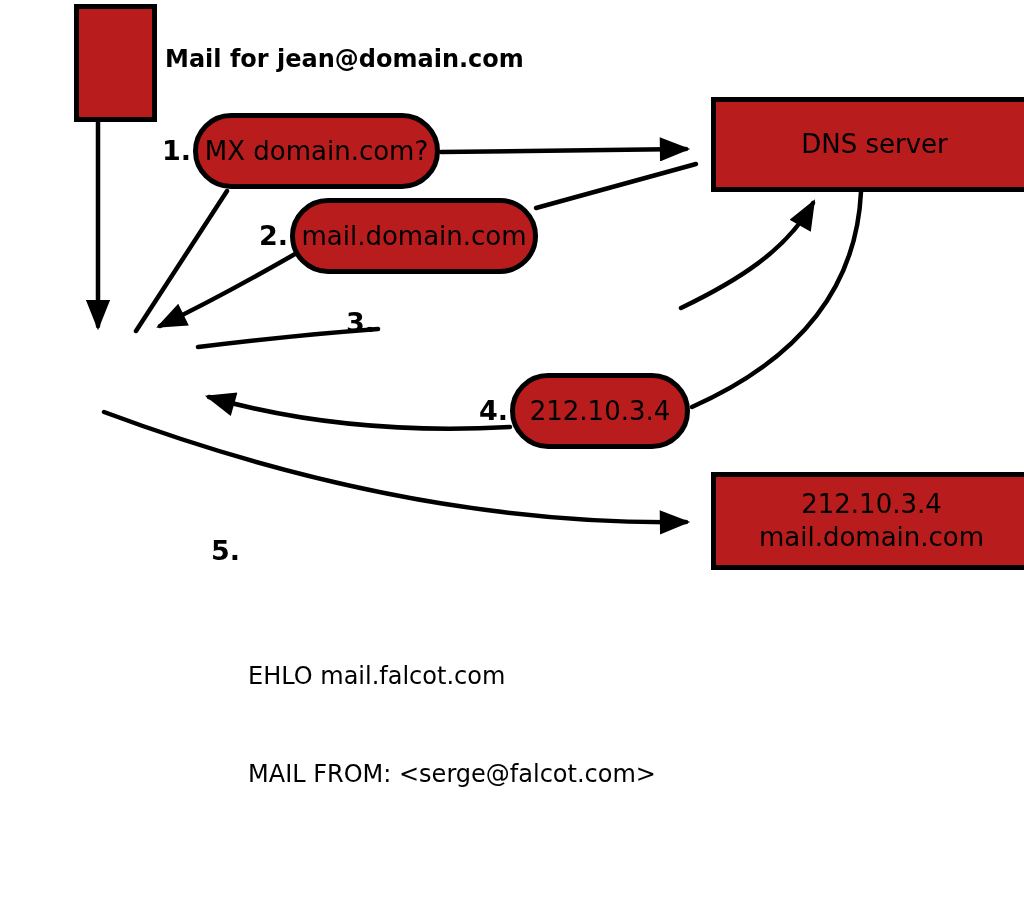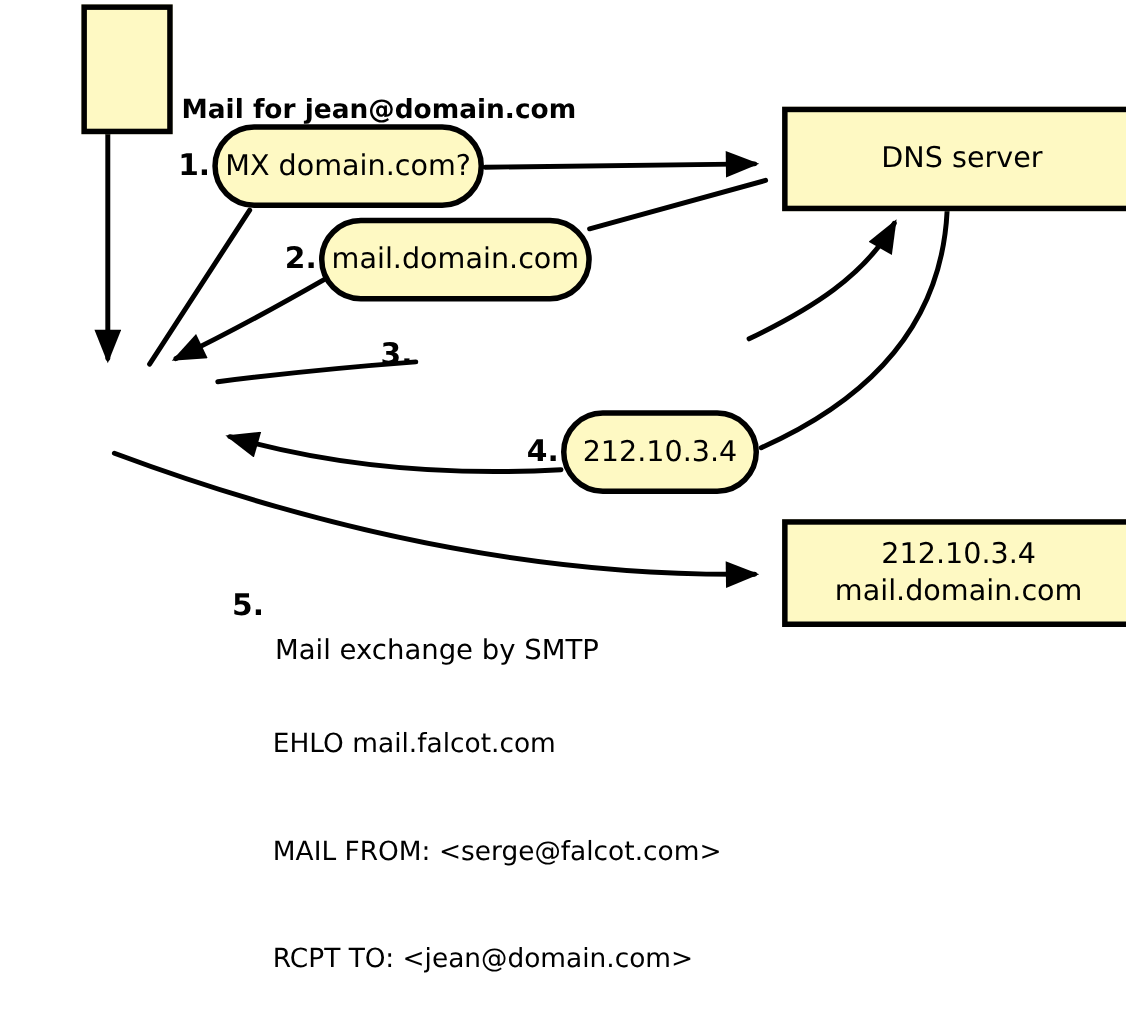--- a/index.html
+++ b/index.html
@@ -2,31 +2,31 @@
 <html><head>
 <meta charset="utf-8">
 <style>
   html,body{margin:0;padding:0;background:#ffffff;}
   #stage{
     position:relative;width:1024px;height:919px;background:#ffffff;
     font-family:"DejaVu Sans",sans-serif;color:#000000;overflow:hidden;
   }
   #edges{position:absolute;left:0;top:0;width:1024px;height:919px;z-index:1;}
   .node{
-    position:absolute;z-index:2;background:#fef9c3;border:5px solid #000000;
+    position:absolute;z-index:2;background:#b91c1c;border:5px solid #000000;
     box-sizing:border-box;display:flex;align-items:center;justify-content:center;
     font-size:26px;line-height:33px;text-align:right;
   }
   .pill{border-radius:38px;}
   .rect{border-radius:0;margin-left:16px;}
   .stepnum{
     position:absolute;z-index:3;font-weight:bold;font-size:27px;line-height:28px;
     text-align:right;
   }
-  .annotation{position:absolute;z-index:3;white-space:nowrap;margin-top:40px;}
+  .annotation{position:absolute;z-index:3;white-space:nowrap;}
   #mail-for{left:165px;top:44px;font-size:24px;font-weight:bold;line-height:30px;}
   #step5-label{left:250px;top:536px;font-size:25px;line-height:30px;}
   #smtp-block{
     position:absolute;left:248px;top:595px;z-index:3;
     font-size:24px;line-height:32.5px;white-space:pre;
   }
   .smtp-line{min-height:32.5px;}
   .twoline{flex-direction:column;}
 </style>
 </head>
@@ -76,26 +76,24 @@
     <span>212.10.3.4</span>
   </div>
 
   <div class="stepnum" style="left:149px;top:137px;width:42px;">1.</div>
   <div class="stepnum" style="left:246px;top:222px;width:42px;">2.</div>
   <div class="stepnum" style="left:333px;top:309px;width:42px;">3.</div>
   <div class="stepnum" style="left:466px;top:397px;width:42px;">4.</div>
   <div class="stepnum" style="left:198px;top:537px;width:42px;">5.</div>
 
   <div class="annotation" id="mail-for">Mail for jean@domain.com</div>
-  <div class="annotation" id="step5-label">Mail exchange by SMTP</div>
 
   <div id="smtp-block">
     <div class="smtp-line">EHLO mail.falcot.com</div>
     <div class="smtp-line">MAIL FROM: &lt;serge@falcot.com&gt;</div>
-    <div class="smtp-line">RCPT TO: &lt;jean@domain.com&gt;</div>
     
     
     
     
     
     
     
   </div>
 
 </div>

